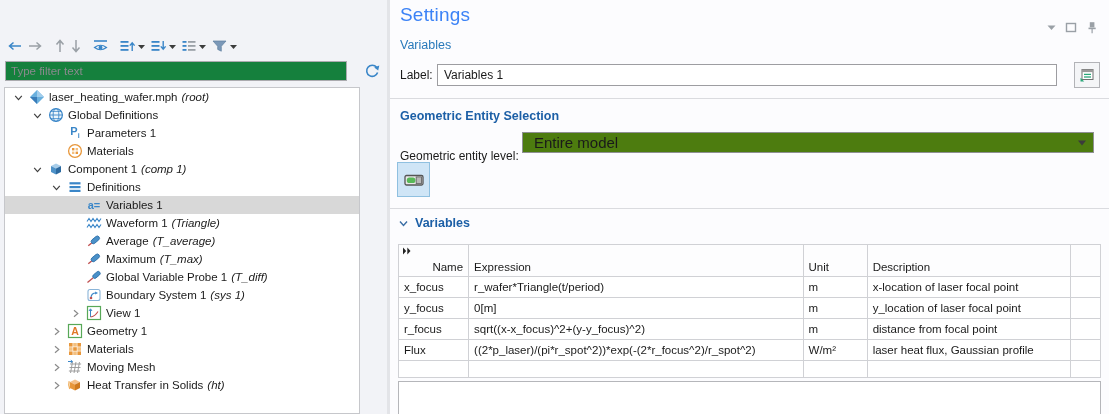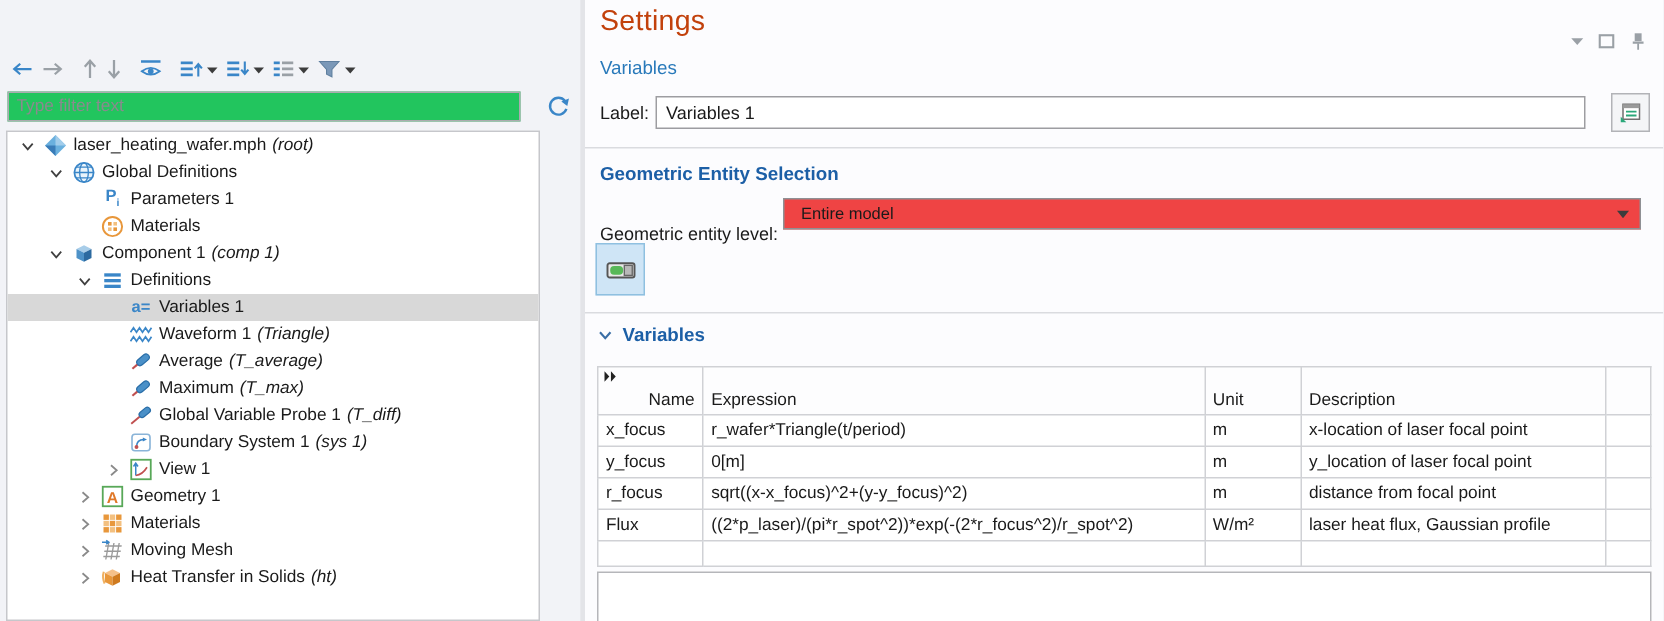--- a/index.html
+++ b/index.html
@@ -20,57 +20,57 @@
   .mb-panel .win-controls { color:#a5c9e6; }
   .settings-panel .win-controls { color:#9aa0a6; }
   .win-controls span { cursor:default; }
 
   .mb-toolbar { position:absolute; left:4px; top:35px; height:22px; display:flex; align-items:center; }
   .tbtn { height:20px; display:flex; align-items:center; justify-content:center; padding:0 2px; }
   .tbtn .caret { margin-left:1px; }
   .tb-gap { width:6px; }
 
   .mb-filter-input { position:absolute; left:5px; top:61px; width:342px; height:20px; box-sizing:border-box;
-    border:1px solid #ababaf; background:#22c55e; font-family:"Liberation Sans",sans-serif;
+    border:1px solid #ababaf; background:#15803d; font-family:"Liberation Sans",sans-serif;
     font-size:11.5px; padding:0 5px; color:#1a1a1a; }
   .mb-filter-input::placeholder { color:#8a8a8e; }
   .mb-refresh { position:absolute; right:5px; top:61px; width:20px; height:20px; display:flex; align-items:center; justify-content:center; }
 
   .mb-tree { position:absolute; left:4px; top:87px; width:356px; bottom:0; box-sizing:border-box;
     background:#fff; border:1px solid #c6c7cb; overflow:hidden; }
   .tree-row { height:18px; display:flex; align-items:center; font-size:11.5px; white-space:nowrap; }
   .tree-row.selected { background:#d8d8d8; }
   .slot { flex:none; display:flex; align-items:center; justify-content:center; }
   .slot.chev { width:18px; height:18px; }
   .slot.icon { width:20px; height:18px; }
   .tlabel { margin-left:2px; }
   .tsuffix { margin-left:4px; font-style:italic; }
   .ticon-text { color:#3a86c8; font-size:11px; font-weight:bold; line-height:1; }
   .ticon-text sub { font-size:7px; }
 
   
   .settings-panel { position:absolute; left:390px; top:0; width:719px; height:414px; background:#fcfcfe; overflow:hidden; }
-  .settings-title { position:absolute; left:10px; top:4px; font-size:19px; color:#c2410c; letter-spacing:0.2px; }
+  .settings-title { position:absolute; left:10px; top:4px; font-size:19px; color:#3b82f6; letter-spacing:0.2px; }
   .settings-subtitle { position:absolute; left:10px; top:38px; font-size:12.5px; color:#2879ba; }
   .settings-panel .win-controls { position:absolute; right:10px; top:12px; }
 
   .label-caption { position:absolute; left:10px; top:68px; font-size:12px; }
   .label-input { position:absolute; left:47px; top:64px; width:620px; height:22px; box-sizing:border-box;
     border:1px solid #9d9da1; background:#fff; font-family:"Liberation Sans",sans-serif; font-size:12px; padding:0 6px; color:#1a1a1a; }
   .label-side-btn { position:absolute; left:684px; top:62px; width:26px; height:26px; box-sizing:border-box;
     border:1px solid #b2b3b7; background:#f4f5f7; display:flex; align-items:center; justify-content:center; }
 
   .hsep1 { position:absolute; left:0; right:0; top:98px; border-top:1px solid #dadbdf; }
   .hsep2 { position:absolute; left:0; right:0; top:208px; border-top:1px solid #dadbdf; }
 
   .section-header { font-size:12.5px; font-weight:bold; color:#1c5fa6; }
   .ges-header { position:absolute; left:10px; top:109px; }
   .ges-level-label { position:absolute; left:10px; top:137px; font-size:12px;margin-top:12px; }
   .ges-dropdown { position:absolute; left:132px; top:132px; width:572px; height:21px; box-sizing:border-box;
-    border:1px solid #8f9094; background:#ef4444; display:flex; align-items:center; font-size:11px; padding-left:11px; }
+    border:1px solid #8f9094; background:#4d7c0f; display:flex; align-items:center; font-size:15px; padding-left:11px; }
   .ges-dropdown .dd-caret { margin-left:auto; margin-right:6px; }
 
   .active-toggle-btn { position:absolute; left:7px; top:162px; width:33px; height:35px; box-sizing:border-box;
     background:#cfe5f6; border:1px solid #8fc0e0; display:flex; align-items:center; justify-content:center; }
 
   .vars-header-row { position:absolute; left:8px; top:216px; display:flex; align-items:center; gap:6px; }
 
   .vtable-wrap { position:absolute; left:8px; top:244px; }
   table.vtable { border-collapse:collapse; table-layout:fixed; width:703px; background:#fff;
     font-size:11.5px; border:1px solid #a9aaae; }

